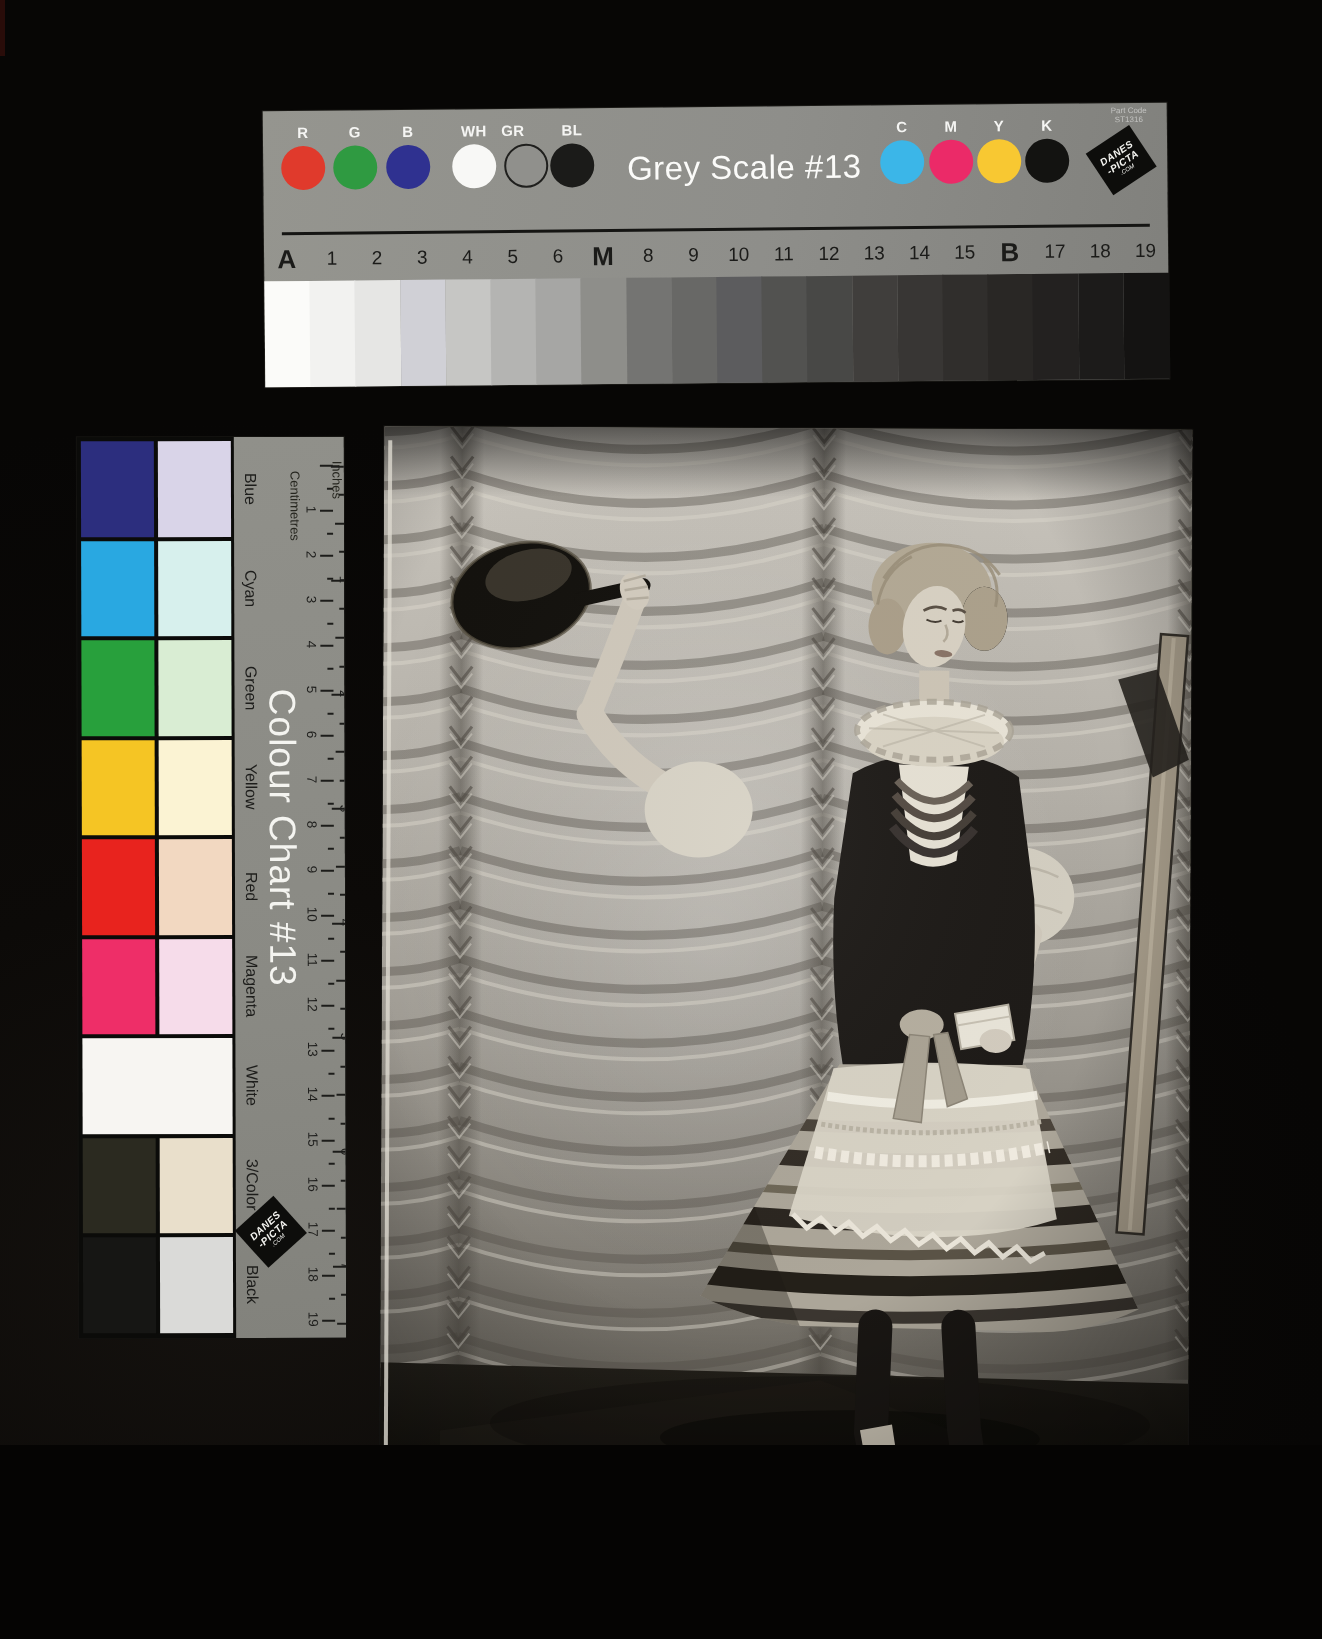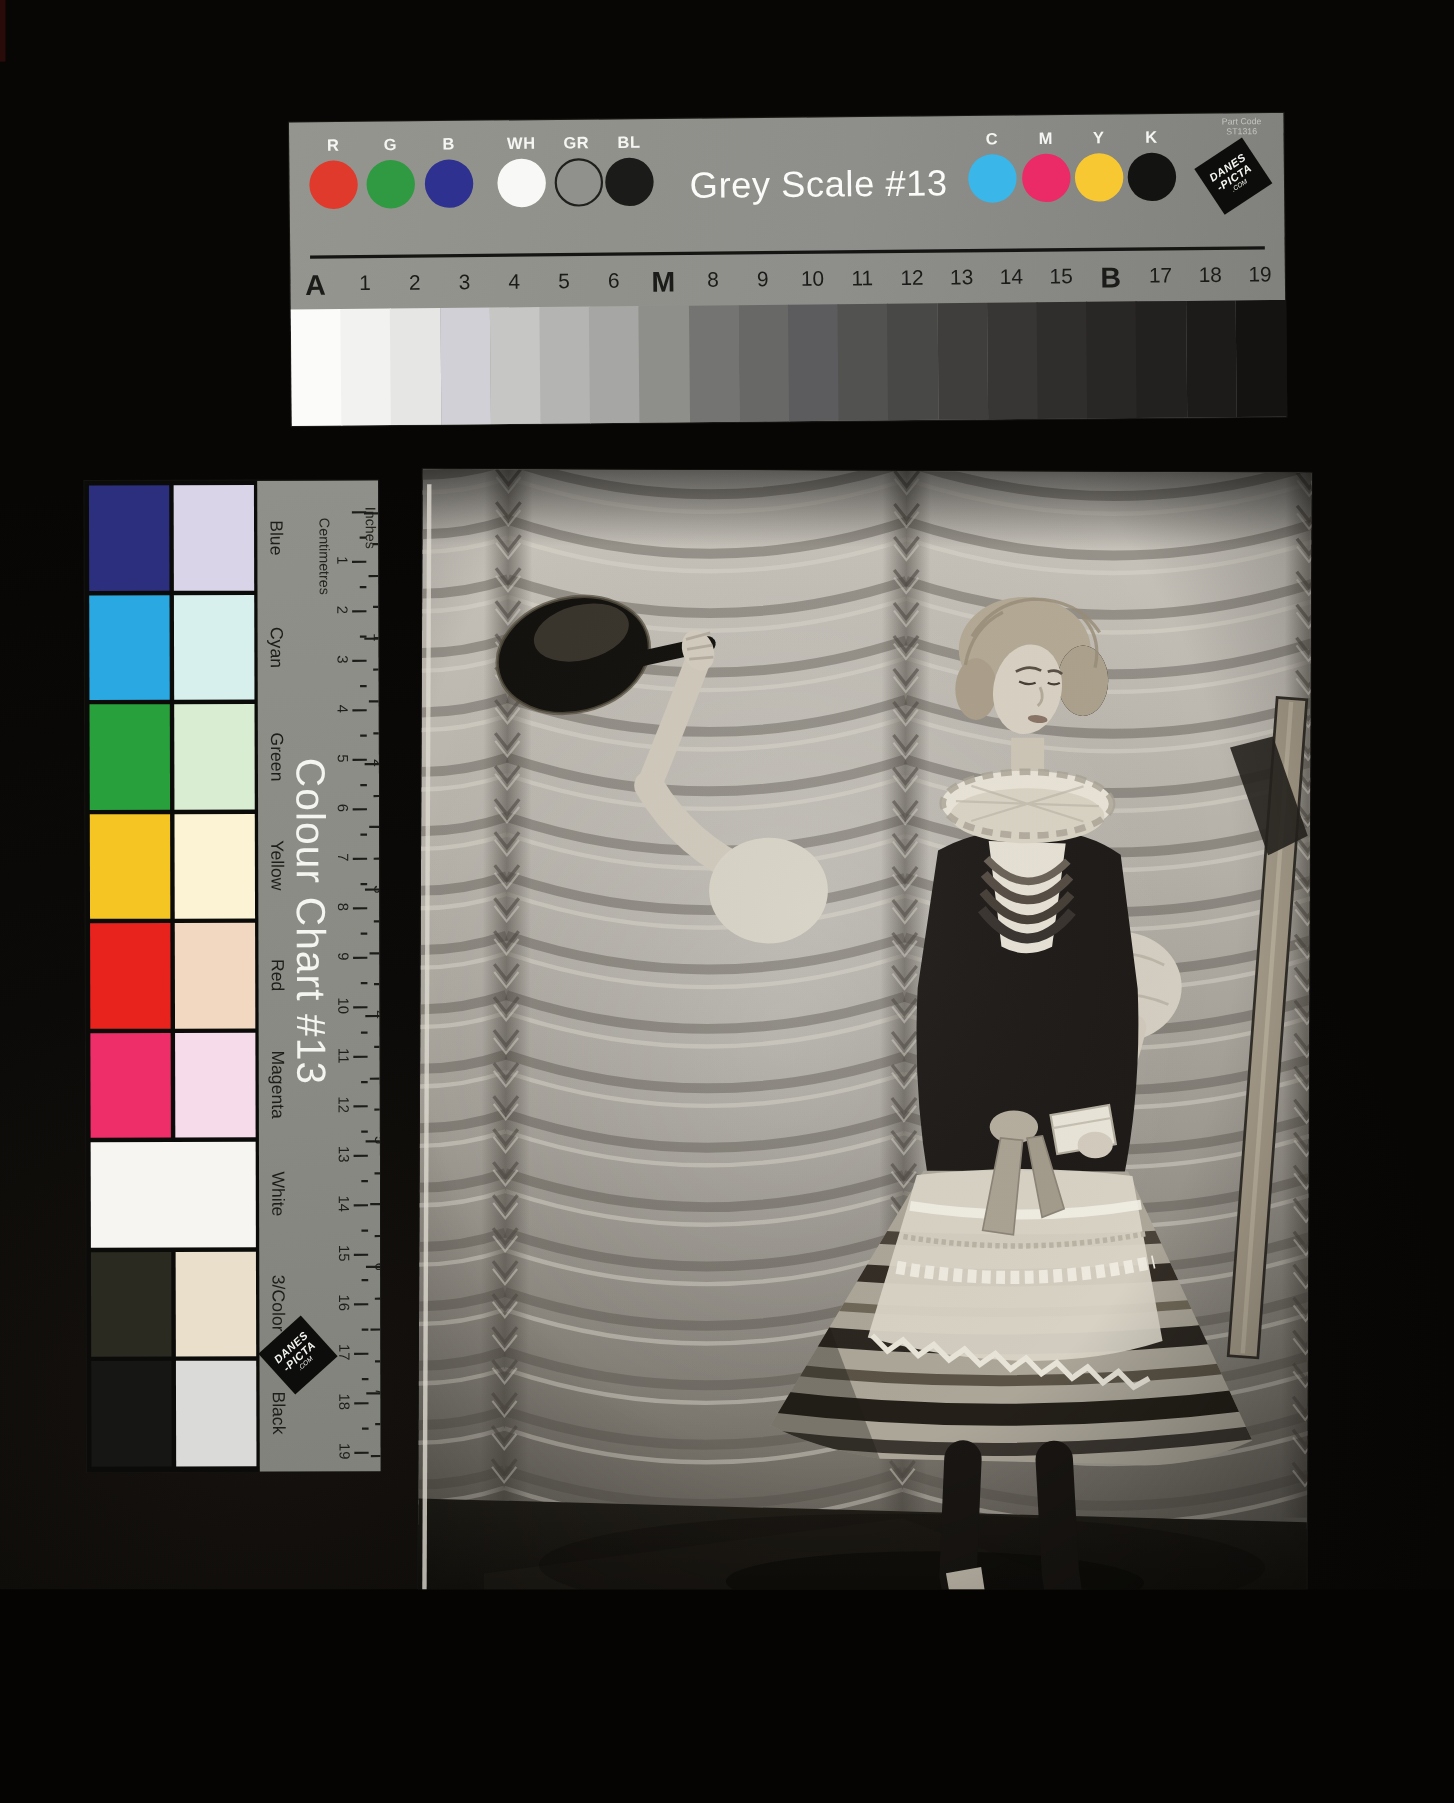--- a/index.html
+++ b/index.html
@@ -70,21 +70,21 @@
     </div>
     <div id="gs-circles">
         <div class="circ-label" style="left: 18px;">R</div>
         <div class="circ" style="left: 18px; background: rgb(224, 58, 44);"></div>
         <div class="circ-label" style="left: 70px;">G</div>
         <div class="circ" style="left: 70px; background: rgb(47, 154, 65);"></div>
         <div class="circ-label" style="left: 123px;">B</div>
         <div class="circ" style="left: 123px; background: rgb(47, 49, 144);"></div>
         <div class="circ-label" style="left: 189px; text-align: center;">WH</div>
         <div class="circ" style="left: 189px; background: rgb(248, 248, 246);"></div>
-        <div class="circ-label" style="left: 239px;">GR</div>
+        <div class="circ-label" style="left: 228px;">GR</div>
         <div class="circ" style="left: 241px; background: rgb(144, 144, 140); border: 2px solid rgb(31, 31, 29);"></div>
         <div class="circ-label" style="left: 287px;">BL</div>
         <div class="circ" style="left: 287px; background: rgb(27, 27, 25);"></div>
         <div class="circ-label" style="left: 617px;">C</div>
         <div class="circ" style="left: 617px; background: rgb(59, 182, 232);"></div>
         <div class="circ-label" style="left: 666px;">M</div>
         <div class="circ" style="left: 666px; background: rgb(235, 42, 104);"></div>
         <div class="circ-label" style="left: 714px;">Y</div>
         <div class="circ" style="left: 714px; background: rgb(248, 200, 50);"></div>
         <div class="circ-label" style="left: 762px;">K</div>

